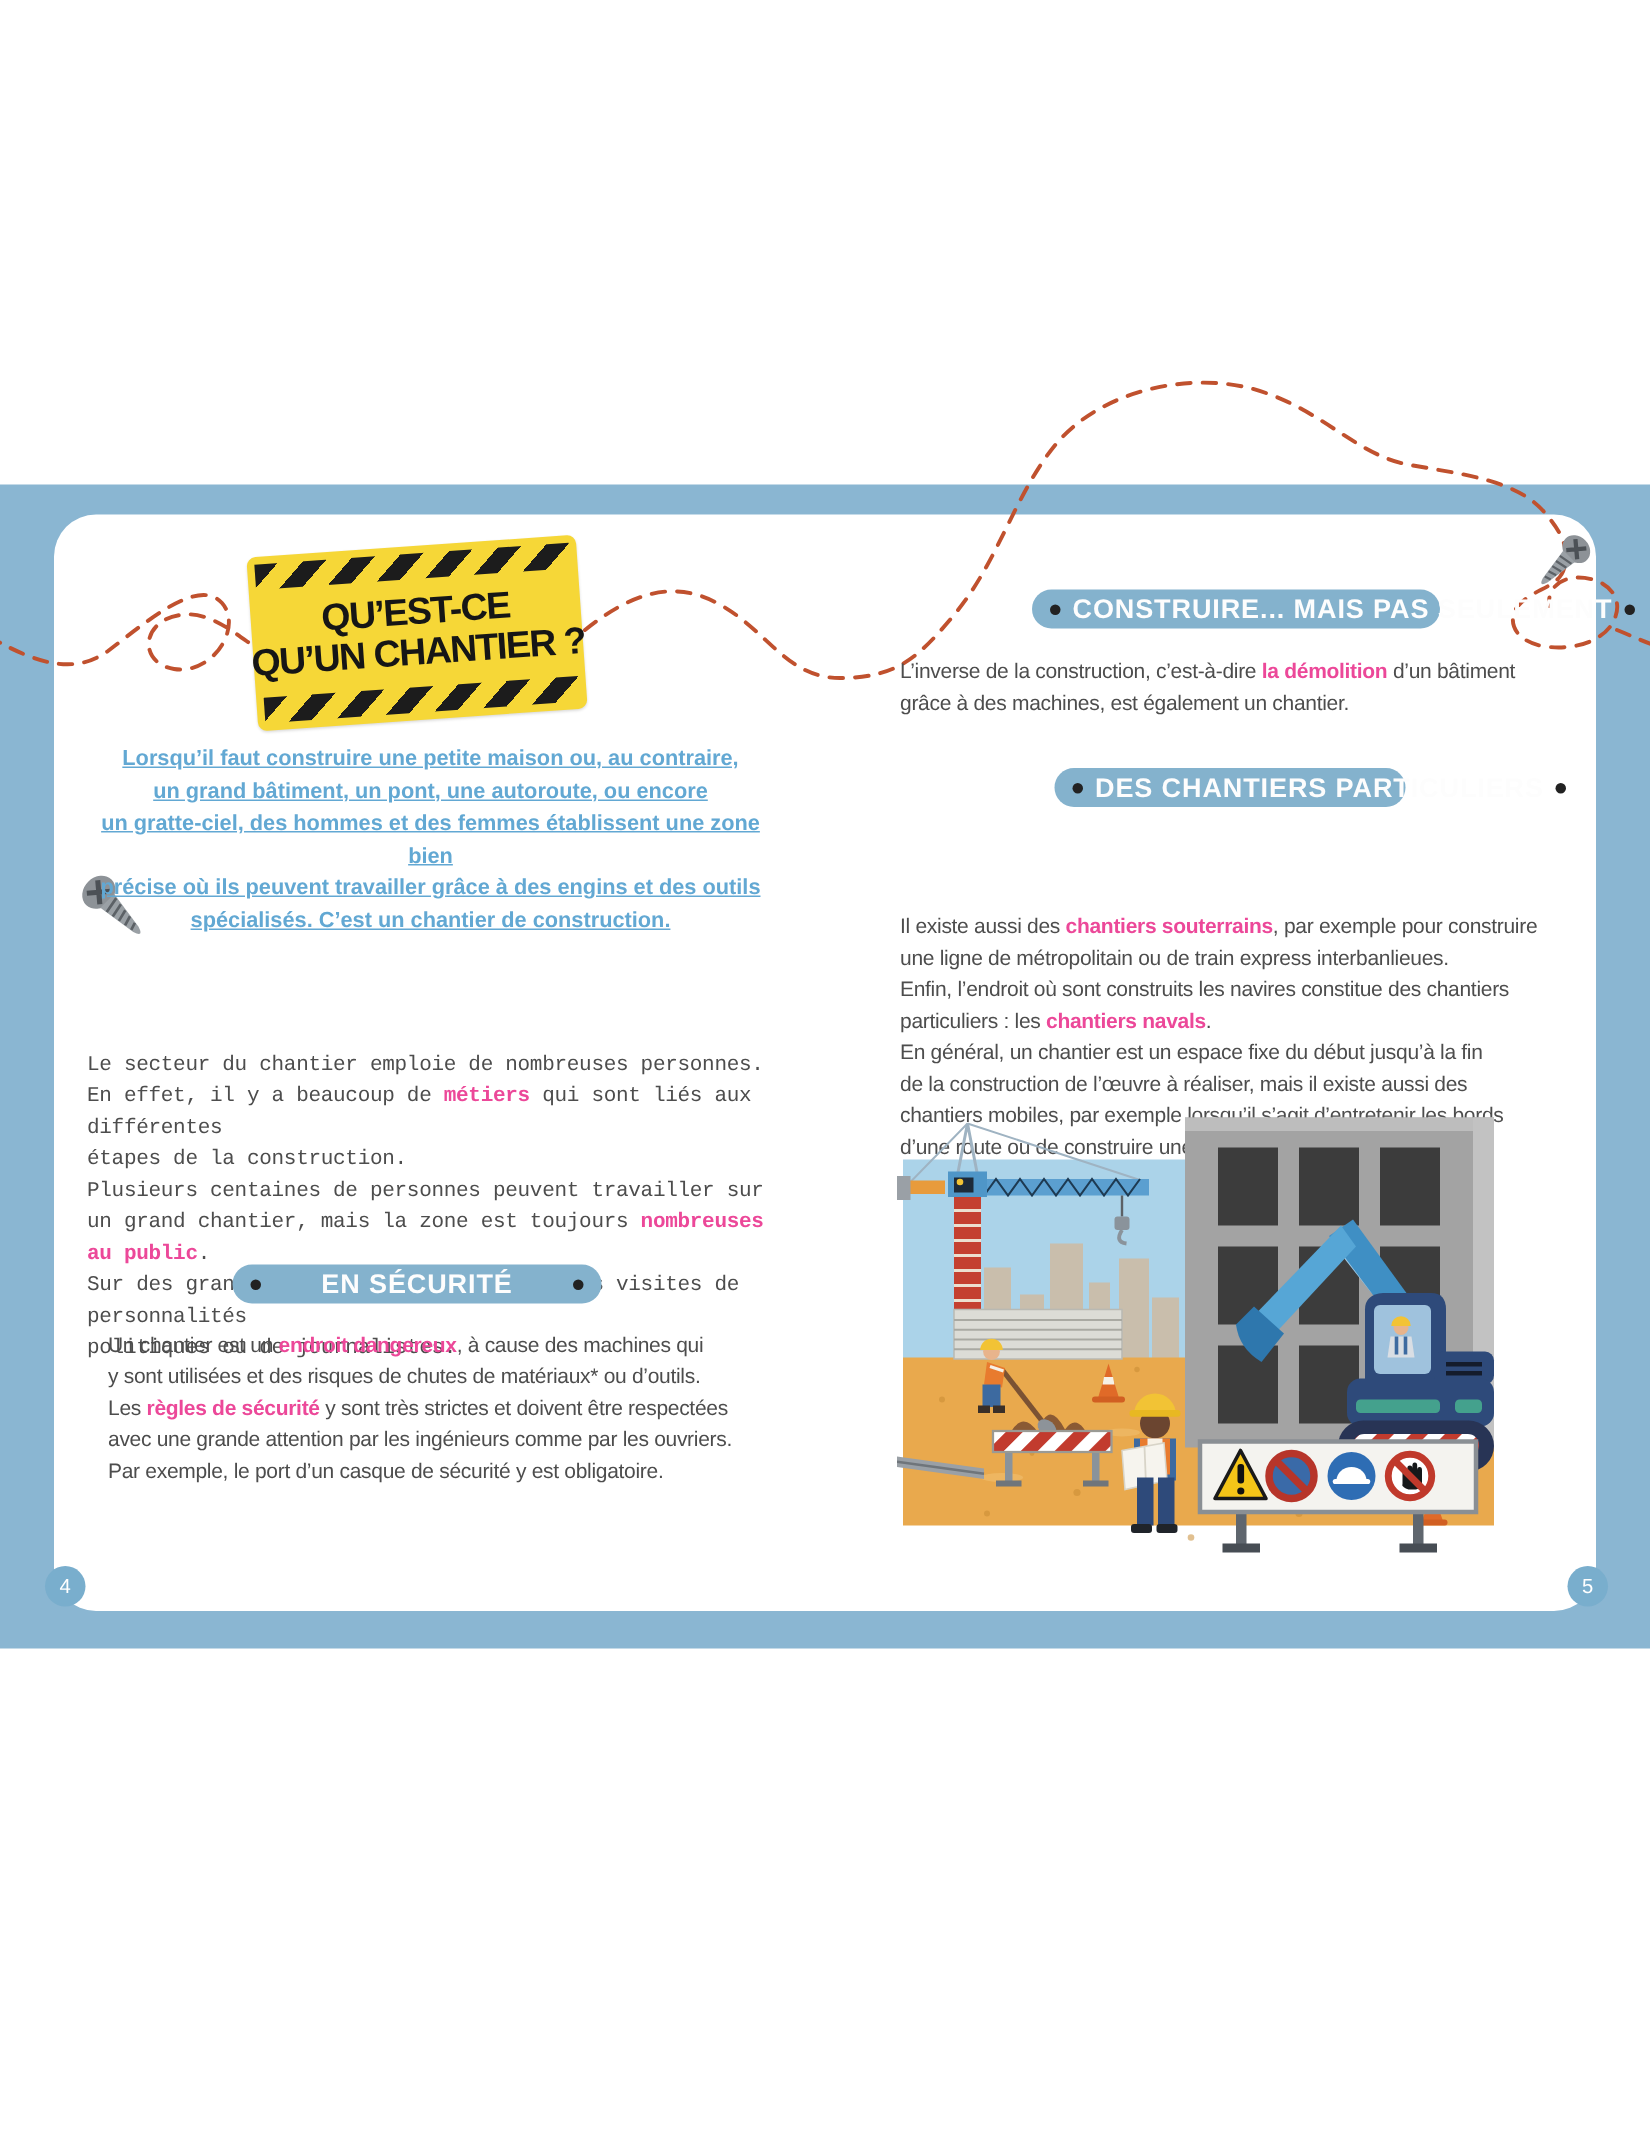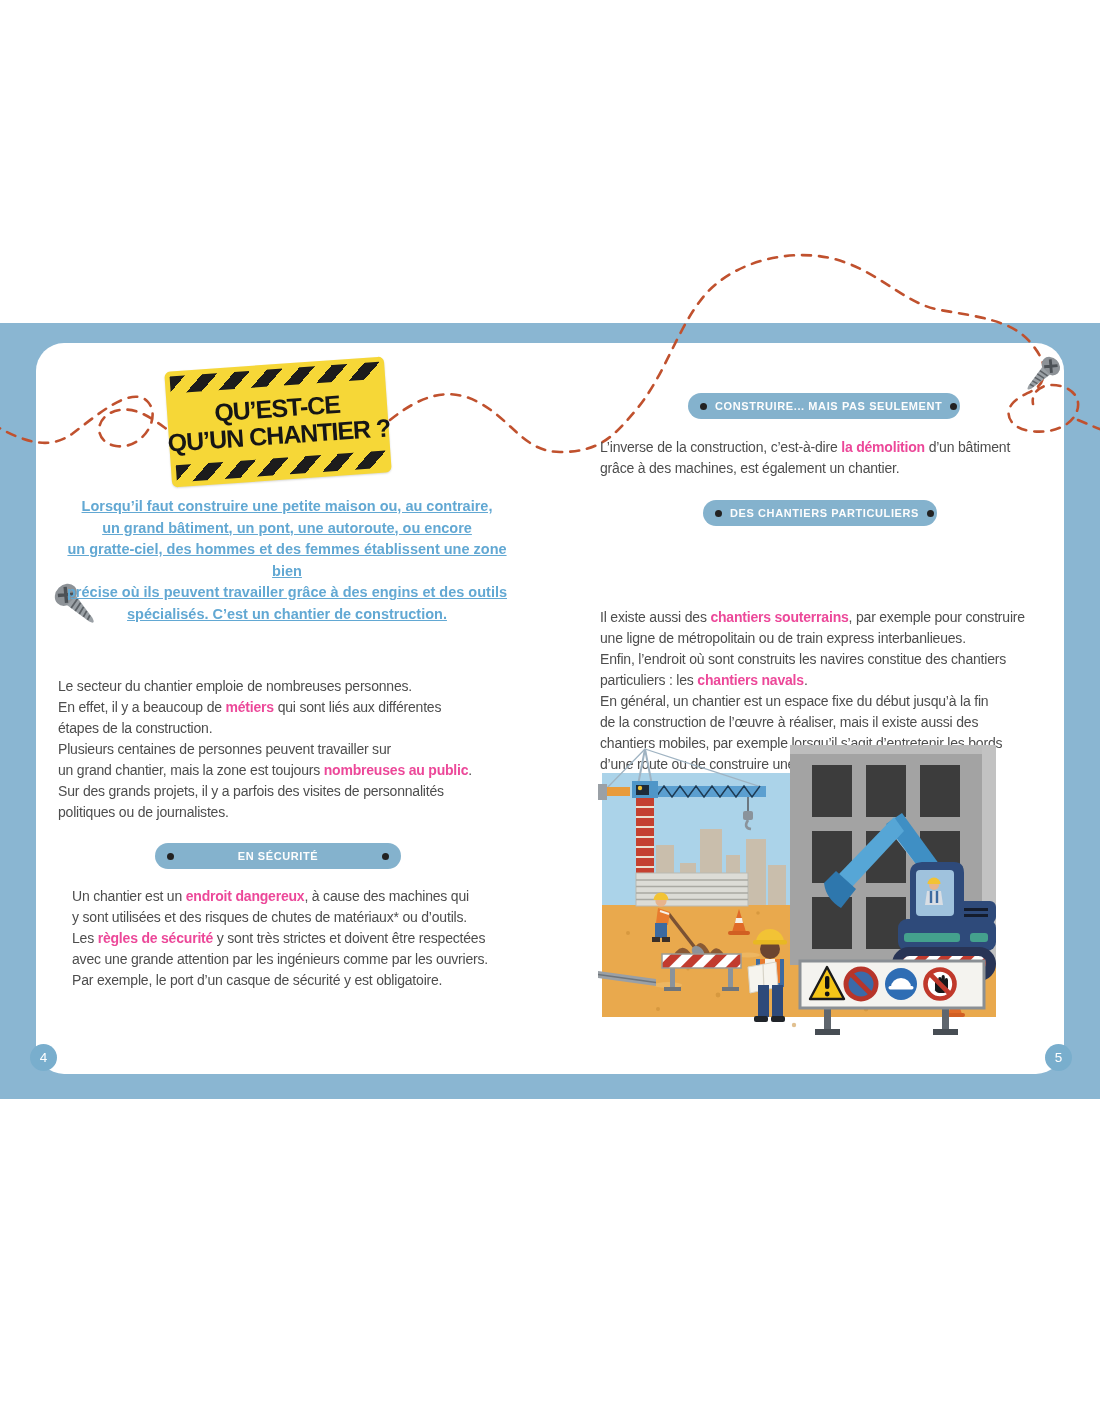--- a/index.html
+++ b/index.html
@@ -22,31 +22,31 @@
   #sign .titlebox{flex:1;display:flex;flex-direction:column;align-items:center;justify-content:center;}
   #sign .titlebox div{font-weight:800;font-size:25px;line-height:27px;letter-spacing:-1px;color:#161616;white-space:nowrap;}
 
   
   #intro{left:52px;top:496px;width:470px;text-align:center;color:#62a8d3;font-weight:bold;
          font-size:14.5px;line-height:21.5px;white-space:pre-line;text-decoration:underline;}
 
   
   .pill{background:#84b2cd;border-radius:14px;height:26px;display:flex;align-items:center;
         justify-content:space-between;padding:0 12px;box-sizing:border-box;}
-  .pill .label{color:#fdfdfd;font-weight:bold;font-size:11px;letter-spacing:.6px;white-space:nowrap;margin:0 8px;}
+  .pill .label{color:#fdfdfd;font-weight:bold;font-size:18px;letter-spacing:.6px;white-space:nowrap;margin:0 8px;}
   .pill .dot{width:7px;height:7px;border-radius:50%;background:#222;flex:0 0 auto;}
   #pillA{left:155px;top:633px;width:246px;}
   #pillB{left:155px;top:843px;width:246px;}
   #pillC{left:688px;top:393px;width:272px;}
-  #pillD{left:703px;top:500px;width:234px;text-align:right;}
+  #pillD{left:703px;top:512px;width:234px;text-align:right;}
 
   
   .para{font-size:14px;line-height:21px;letter-spacing:-.2px;color:#4d4d4d;white-space:pre-line;}
   .para b{color:#ec4899;}
-  #paraA{left:58px;top:676px;width:474px;}
+  #paraA{left:58px;top:700px;width:474px;font-family:Liberation Mono, monospace;}
   #paraB{left:72px;top:886px;width:474px;}
   #paraC{left:600px;top:437px;width:462px;}
   #paraD{left:600px;top:559px;width:462px;margin-top:48px;}
 
   
   .pagenum{width:27px;height:27px;border-radius:50%;background:#79aecd;color:#fff;display:flex;
            align-items:center;justify-content:center;font-size:13.5px;z-index:4;}
   #pn4{left:30px;top:1044px;}
   #pn5{left:1045px;top:1044px;}
 

